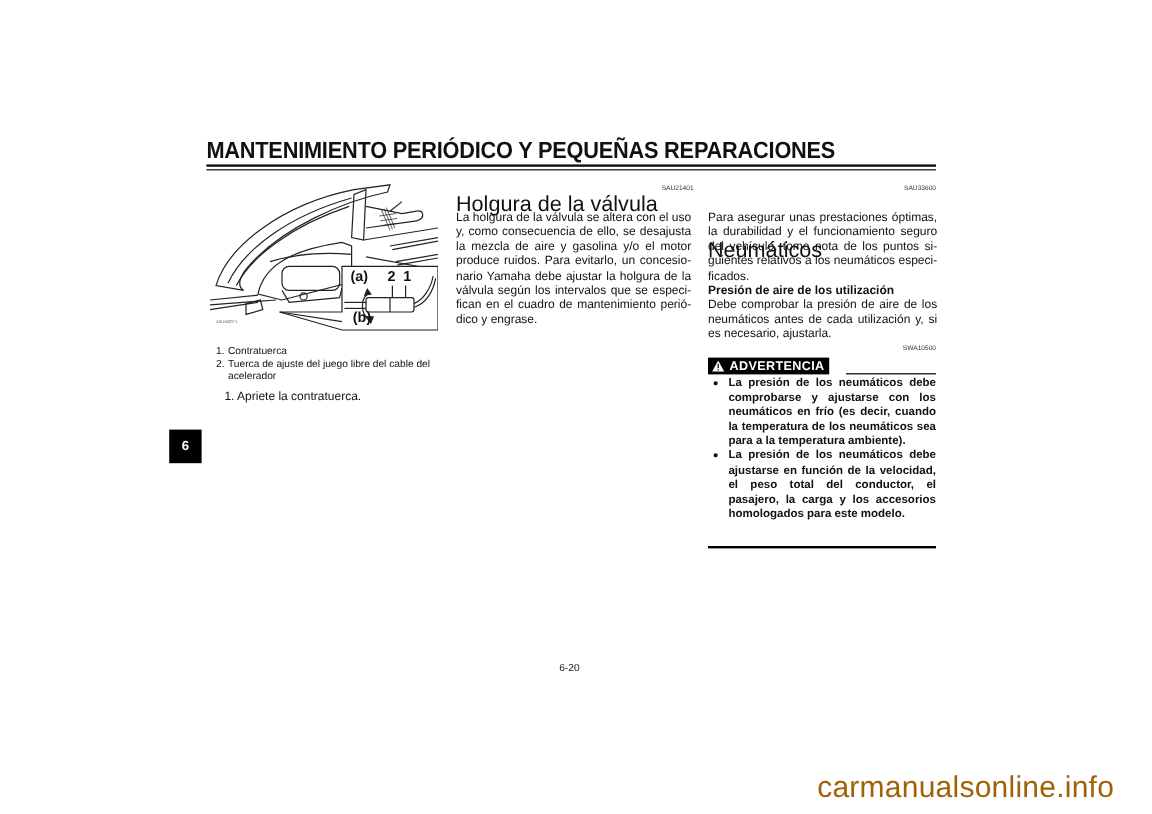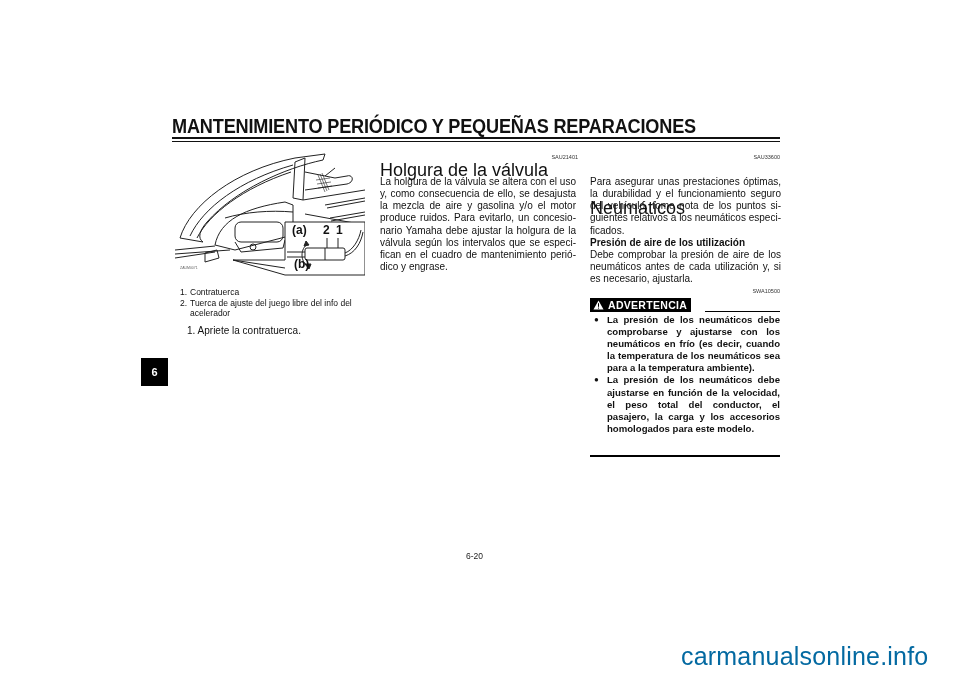--- a/index.html
+++ b/index.html
@@ -41,21 +41,21 @@
   }
   .warn-badge svg { margin-right:4px; }
   .warn-line { position:absolute; left:115px; top:13px; width:75px; height:1px; background:#000; }
   .warn-list { position:absolute; left:590px; top:314px; width:190px; font-size:9.6px; line-height:12.1px; font-weight:bold; }
   .warn-item { display:flex; }
   .warn-bullet { width:13px; flex:none; padding-left:4px; font-size:8px; }
   .warn-text { flex:1; text-align:justify; }
   .warn-bottom { position:absolute; left:590px; top:455px; width:190px; height:1.5px; background:#000; }
 
   .page-num { position:absolute; left:466px; top:551px; font-size:8.5px; color:#222; }
-  .watermark { position:absolute; left:681px; top:642px; font-size:25px; color:#0369a1; letter-spacing:0.2px; }
+  .watermark { position:absolute; left:681px; top:642px; font-size:25px; color:#a16207; letter-spacing:0.2px; }
 </style>
 </head>
 <body>
 
 <div class="title">MANTENIMIENTO PERIÓDICO Y PEQUEÑAS REPARACIONES</div>
 <div class="rule-thick"></div>
 <div class="rule-thin"></div>
 
 <div class="chapter-tab">6</div>
 
@@ -120,21 +120,21 @@
 </div>
 <div class="illus-code">ZAUM0071</div>
 
 <div class="legend">
   <div class="item">
     <span class="num">1.</span>
     <span>Contratuerca</span>
   </div>
   <div class="item">
     <span class="num">2.</span>
-    <span>Tuerca de ajuste del juego libre del info del acelerador</span>
+    <span>Tuerca de ajuste del juego libre del cable del acelerador</span>
   </div>
 </div>
 <div class="step">1. Apriete la contratuerca.</div>
 
 <div class="code" style="left:500px;top:154px;width:78px;">SAU21401</div>
 <div class="h2" style="left:380px;top:160px;">Holgura de la válvula</div>
 <div class="para" style="left:380px;top:176px;width:196px;">La holgura de la válvula se altera con el uso y, como consecuencia de ello, se desajusta la mezcla de aire y gasolina y/o el motor produce ruidos. Para evitarlo, un concesio­nario Yamaha debe ajustar la holgura de la válvula según los intervalos que se especi­fican en el cuadro de mantenimiento perió­dico y engrase.</div>
 
 <div class="code" style="left:700px;top:154px;width:80px;">SAU33600</div>
 <div class="h2" style="left:590px;top:160px;margin-top:38px;">Neumáticos</div>

